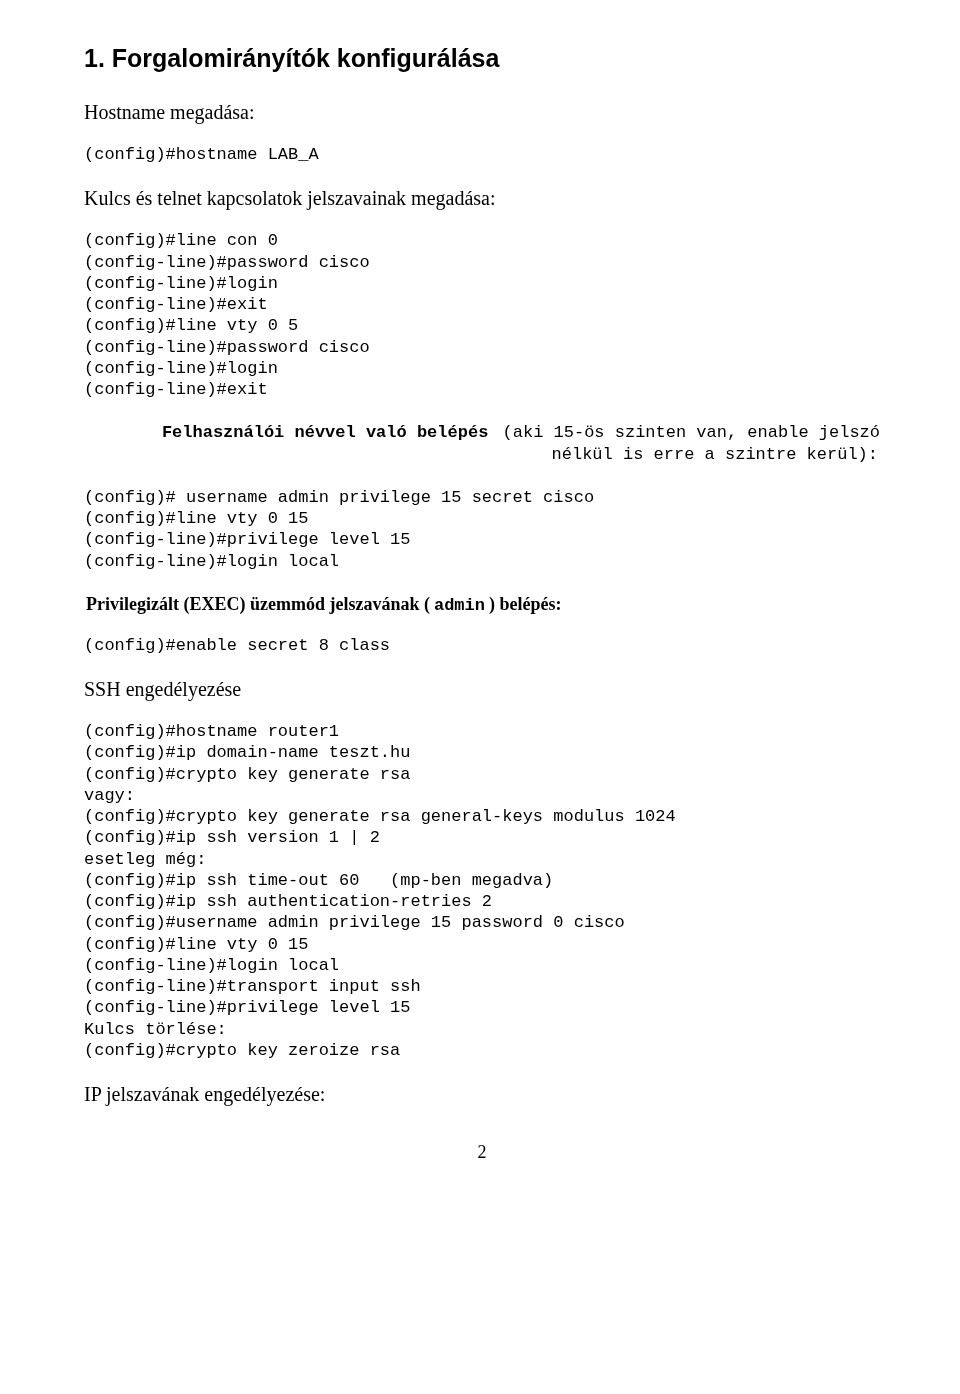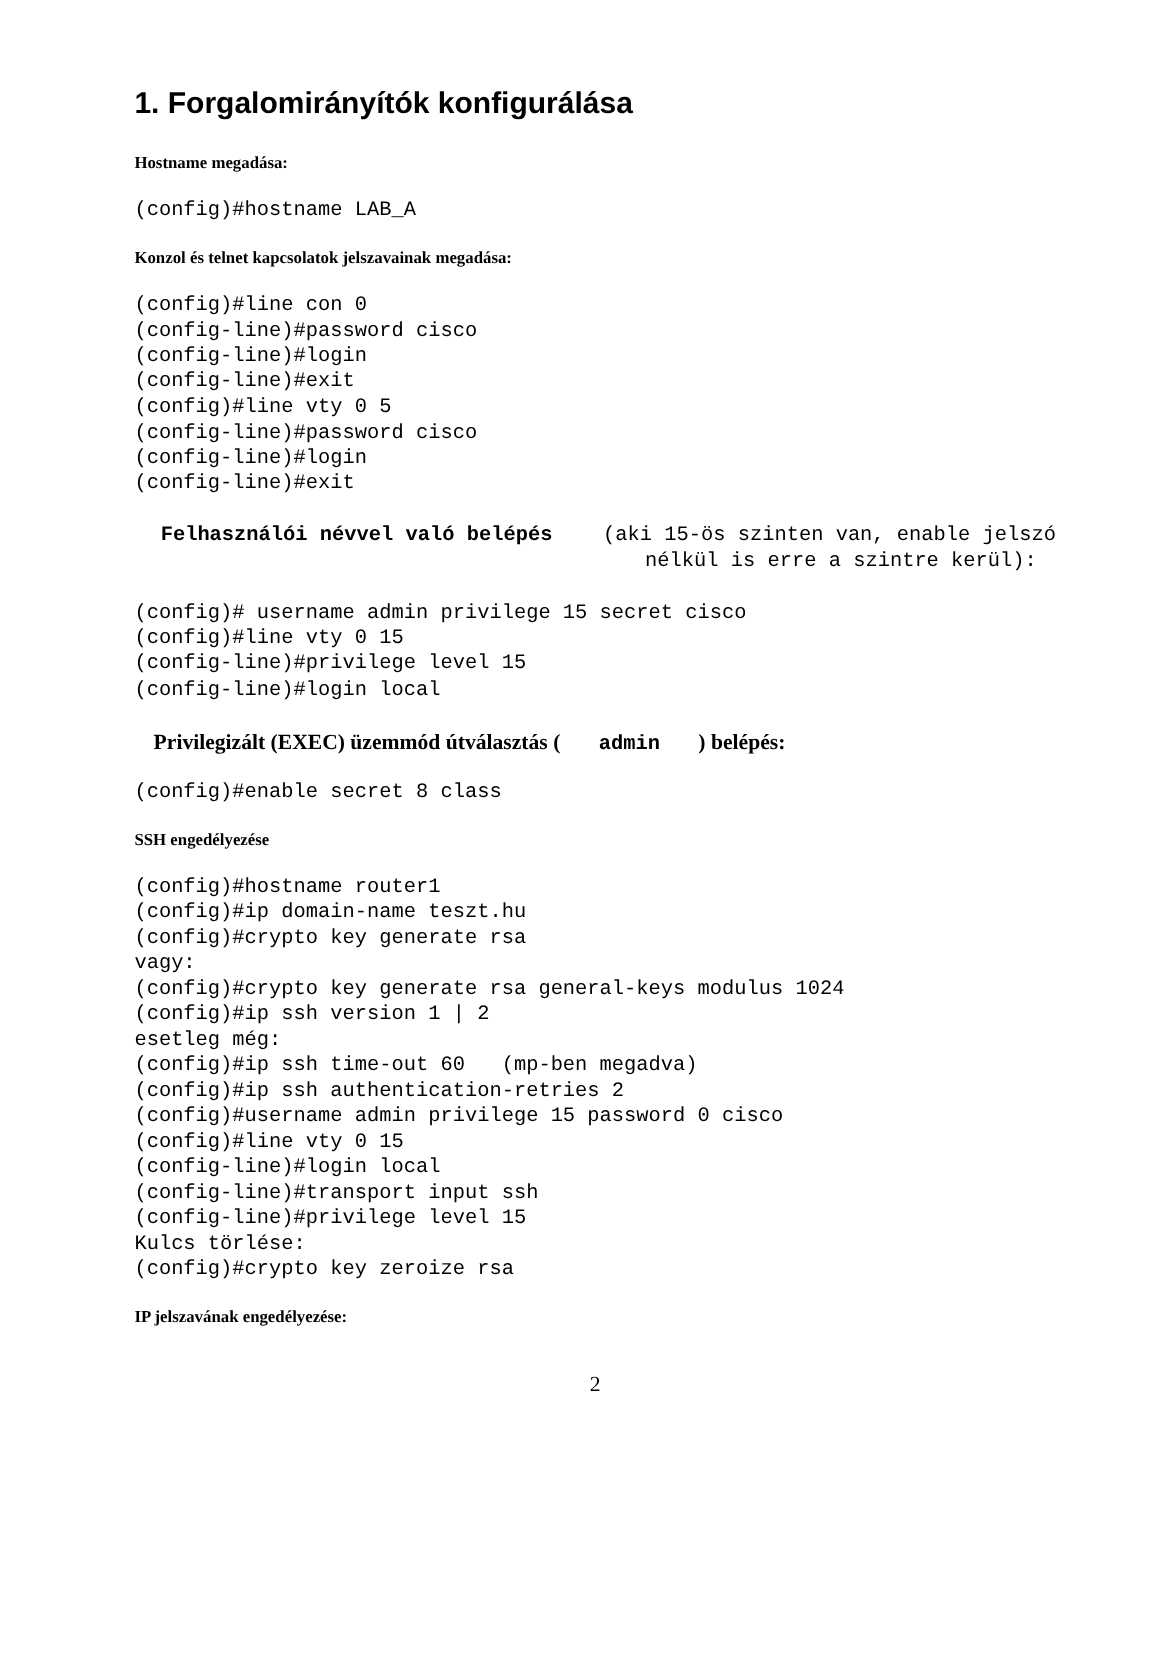--- a/index.html
+++ b/index.html
@@ -1,37 +1,37 @@
 <!DOCTYPE html>
 <html><head>
   <meta charset="utf-8">
   <style>
     * {
-      margin: 16px;
+      margin: 2px;
       padding: 0;
       box-sizing: border-box;
     }
     body {
       background: #ffffff;
       font-family: "Times New Roman", Times, serif;
       width: 960px;
       margin: 0 auto;
       padding: 40px 80px 30px 80px;
       color: #000000;
     }
     .section-title {
       font-family: Arial, Helvetica, sans-serif;
       font-weight: bold;
       font-size: 25px;
       margin-bottom: 28px;
     }
     .subsection {
       font-family: "Times New Roman", Times, serif;
-      font-weight: bold;
-      font-size: 14px;
+      font-weight: normal;
+      font-size: 20px;
       margin-bottom: 20px;
     }
     .code-block {
       font-family: Liberation Mono, monospace;
       font-size: 17px;
       white-space: pre;
       margin-bottom: 22px;
       line-height: 1.25;
     }
     .code-block .bold {
@@ -55,38 +55,38 @@
     }
   </style>
 </head>
 <body>
 
 <h1 class="section-title">1. Forgalomirányítók konfigurálása</h1>
 
 <div class="subsection">Hostname megadása:</div>
 <div class="code-block">(config)#hostname LAB_A</div>
 
-<div class="subsection">Konzol és telnet kapcsolatok jelszavainak megadása:</div>
+<div class="subsection">Kulcs és telnet kapcsolatok jelszavainak megadása:</div>
 <div class="code-block">(config)#line con 0
 (config-line)#password cisco
 (config-line)#login
 (config-line)#exit
 (config)#line vty 0 5
 (config-line)#password cisco
 (config-line)#login
 (config-line)#exit</div>
 
 <div class="code-block" style="margin-bottom:22px; line-height:1.25;text-align:right;"><span class="bold">Felhasználói névvel való belépés </span><span>(aki 15-ös szinten van, enable jelszó
 nélkül is erre a szintre kerül):</span></div>
 <div class="code-block">(config)# username admin privilege 15 secret cisco
 (config)#line vty 0 15
 (config-line)#privilege level 15
 (config-line)#login local</div>
 
-<div class="mixed-line"><span>Privilegizált (EXEC) üzemmód útválasztás (</span><span class="mono">admin</span><span>) belépés:</span></div>
+<div class="mixed-line"><span>Privilegizált (EXEC) üzemmód jelszavának (</span><span class="mono">admin</span><span>) belépés:</span></div>
 <div class="code-block">(config)#enable secret 8 class</div>
 
 <div class="subsection">SSH engedélyezése</div>
 <div class="code-block">(config)#hostname router1
 (config)#ip domain-name teszt.hu
 (config)#crypto key generate rsa
 vagy:
 (config)#crypto key generate rsa general-keys modulus 1024
 (config)#ip ssh version 1 | 2
 esetleg még:

